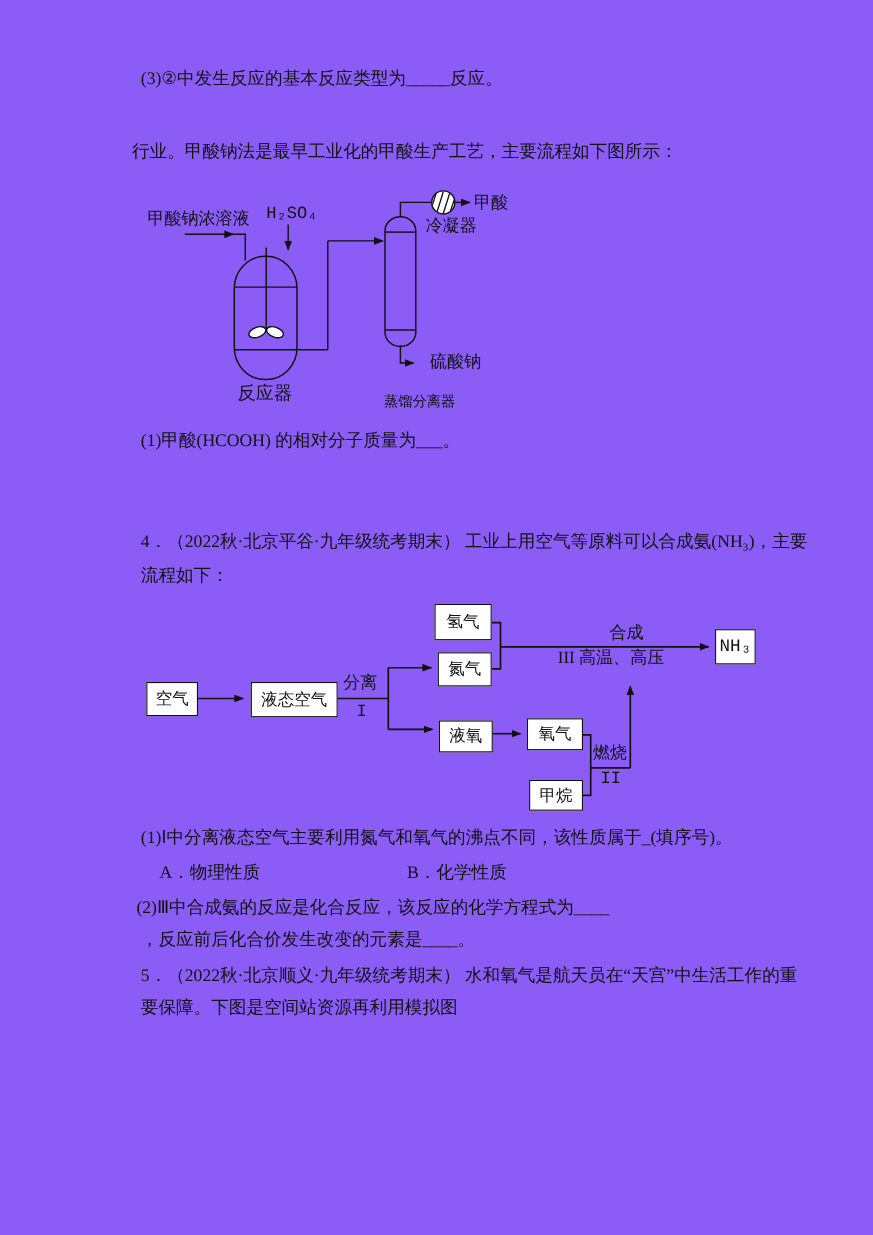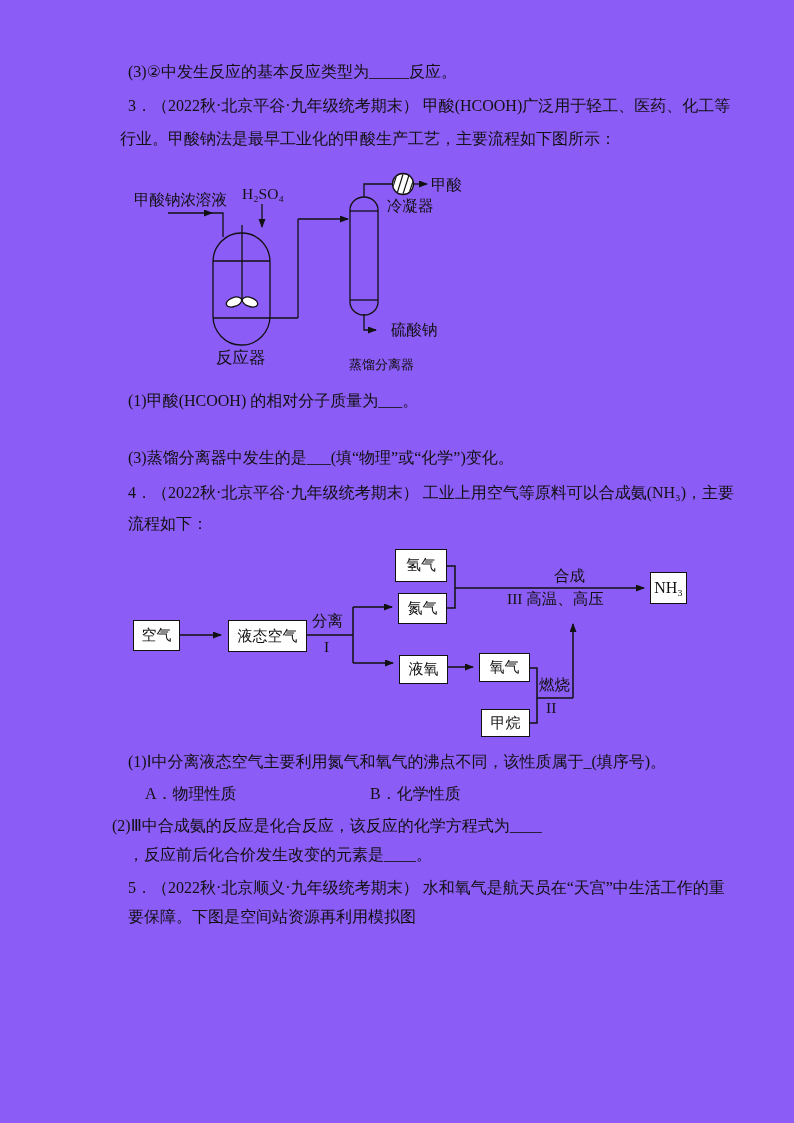--- a/index.html
+++ b/index.html
@@ -8,21 +8,21 @@
     font-family:"Liberation Serif","DejaVu Sans",serif;color:#111111;padding-left:48px;
   }
   .lines{position:absolute;left:0;top:0;width:794px;height:1123px;pointer-events:none;}
   .tl{position:absolute;white-space:nowrap;font-size:16px;line-height:20px;color:#111;}
   .dlabel{position:absolute;white-space:nowrap;font-size:15.5px;line-height:18px;color:#111;}
   .fbox{
     position:absolute;border:1.6px solid #111;background:#fff;
     display:flex;align-items:center;justify-content:center;
     font-size:15px;white-space:nowrap;color:#111;
   }
-  .serif{font-family:Liberation Serif, serif;}
+  .serif{font-family:Liberation Mono, monospace;}
 </style>
 </head>
 <body>
 
 <div class="page">
 
   <svg class="lines" viewBox="0 0 794 1123" xmlns="http://www.w3.org/2000/svg">
     <defs>
       <marker id="arr" markerWidth="10" markerHeight="8" refX="8" refY="3.5" orient="auto" markerUnits="userSpaceOnUse">
         <path d="M0,0 L9,3.5 L0,7 Z" fill="#111"></path>
@@ -80,33 +80,31 @@
 
       <line x1="446" y1="667" x2="473" y2="667" marker-end="url(#arr)"></line>
 
       <path d="M528,668 L537,668 L537,723 L528,723"></path>
       <line x1="537" y1="698" x2="573" y2="698"></line>
       <line x1="573" y1="698" x2="573" y2="624" marker-end="url(#arr)"></line>
     </g>
   </svg>
 
   <div class="tl" style="left:128px;top:62px">(3)②中发生反应的基本反应类型为_____反应。</div>
-  <div class="tl" style="left:128px;top:96px">3．（2022秋·北京平谷·九年级统考期末） 甲酸(HCOOH)广泛用于轻工、医药、化工等</div>
   <div class="tl" style="left:120px;top:129px">行业。甲酸钠法是最早工业化的甲酸生产工艺，主要流程如下图所示：</div>
 
   <div class="dlabel" style="left:134px;top:191px">甲酸钠浓溶液</div>
   <div class="dlabel serif" style="left:242px;top:185px">H₂SO₄</div>
   <div class="dlabel" style="left:431px;top:176px">甲酸</div>
   <div class="dlabel" style="left:387px;top:197px">冷凝器</div>
   <div class="dlabel" style="left:391px;top:321px">硫酸钠</div>
   <div class="dlabel" style="left:216px;top:349px;font-size:16.5px">反应器</div>
   <div class="dlabel" style="left:349px;top:356px;font-size:13px">蒸馏分离器</div>
 
   <div class="tl" style="left:128px;top:391px">(1)甲酸(HCOOH) 的相对分子质量为___。</div>
-  <div class="tl" style="left:128px;top:448px">(3)蒸馏分离器中发生的是___(填“物理”或“化学”)变化。</div>
   <div class="tl" style="left:128px;top:483px">4．（2022秋·北京平谷·九年级统考期末） 工业上用空气等原料可以合成氨(NH₃)，主要</div>
   <div class="tl" style="left:128px;top:514px">流程如下：</div>
 
   <div class="fbox" style="left:133px;top:620px;width:45px;height:29px">空气</div>
   <div class="fbox" style="left:228px;top:620px;width:77px;height:30px">液态空气</div>
   <div class="fbox" style="left:395px;top:549px;width:50px;height:31px">氢气</div>
   <div class="fbox" style="left:398px;top:593px;width:47px;height:29px">氮气</div>
   <div class="fbox" style="left:399px;top:655px;width:47px;height:27px">液氧</div>
   <div class="fbox" style="left:479px;top:653px;width:49px;height:27px">氧气</div>
   <div class="fbox" style="left:481px;top:709px;width:47px;height:26px">甲烷</div>
@@ -115,18 +113,18 @@
   <div class="dlabel" style="left:312px;top:612px">分离</div>
   <div class="dlabel serif" style="left:324px;top:638px">I</div>
   <div class="dlabel" style="left:554px;top:567px">合成</div>
   <div class="dlabel" style="left:507px;top:590px">III 高温、高压</div>
   <div class="dlabel" style="left:539px;top:676px">燃烧</div>
   <div class="dlabel serif" style="left:546px;top:699px">II</div>
 
   <div class="tl" style="left:128px;top:752px">(1)Ⅰ中分离液态空气主要利用氮气和氧气的沸点不同，该性质属于_(填序号)。</div>
   <div class="tl" style="left:145px;top:784px">A．物理性质</div>
   <div class="tl" style="left:370px;top:784px">B．化学性质</div>
-  <div class="tl" style="left:112px;top:816px">(2)Ⅲ中合成氨的反应是化合反应，该反应的化学方程式为____</div>
+  <div class="tl" style="left:124px;top:816px">(2)Ⅲ中合成氨的反应是化合反应，该反应的化学方程式为____</div>
   <div class="tl" style="left:128px;top:845px">，反应前后化合价发生改变的元素是____。</div>
   <div class="tl" style="left:128px;top:878px">5．（2022秋·北京顺义·九年级统考期末） 水和氧气是航天员在“天宫”中生活工作的重</div>
   <div class="tl" style="left:128px;top:907px">要保障。下图是空间站资源再利用模拟图</div>
 
 </div>
 
 </body></html>

